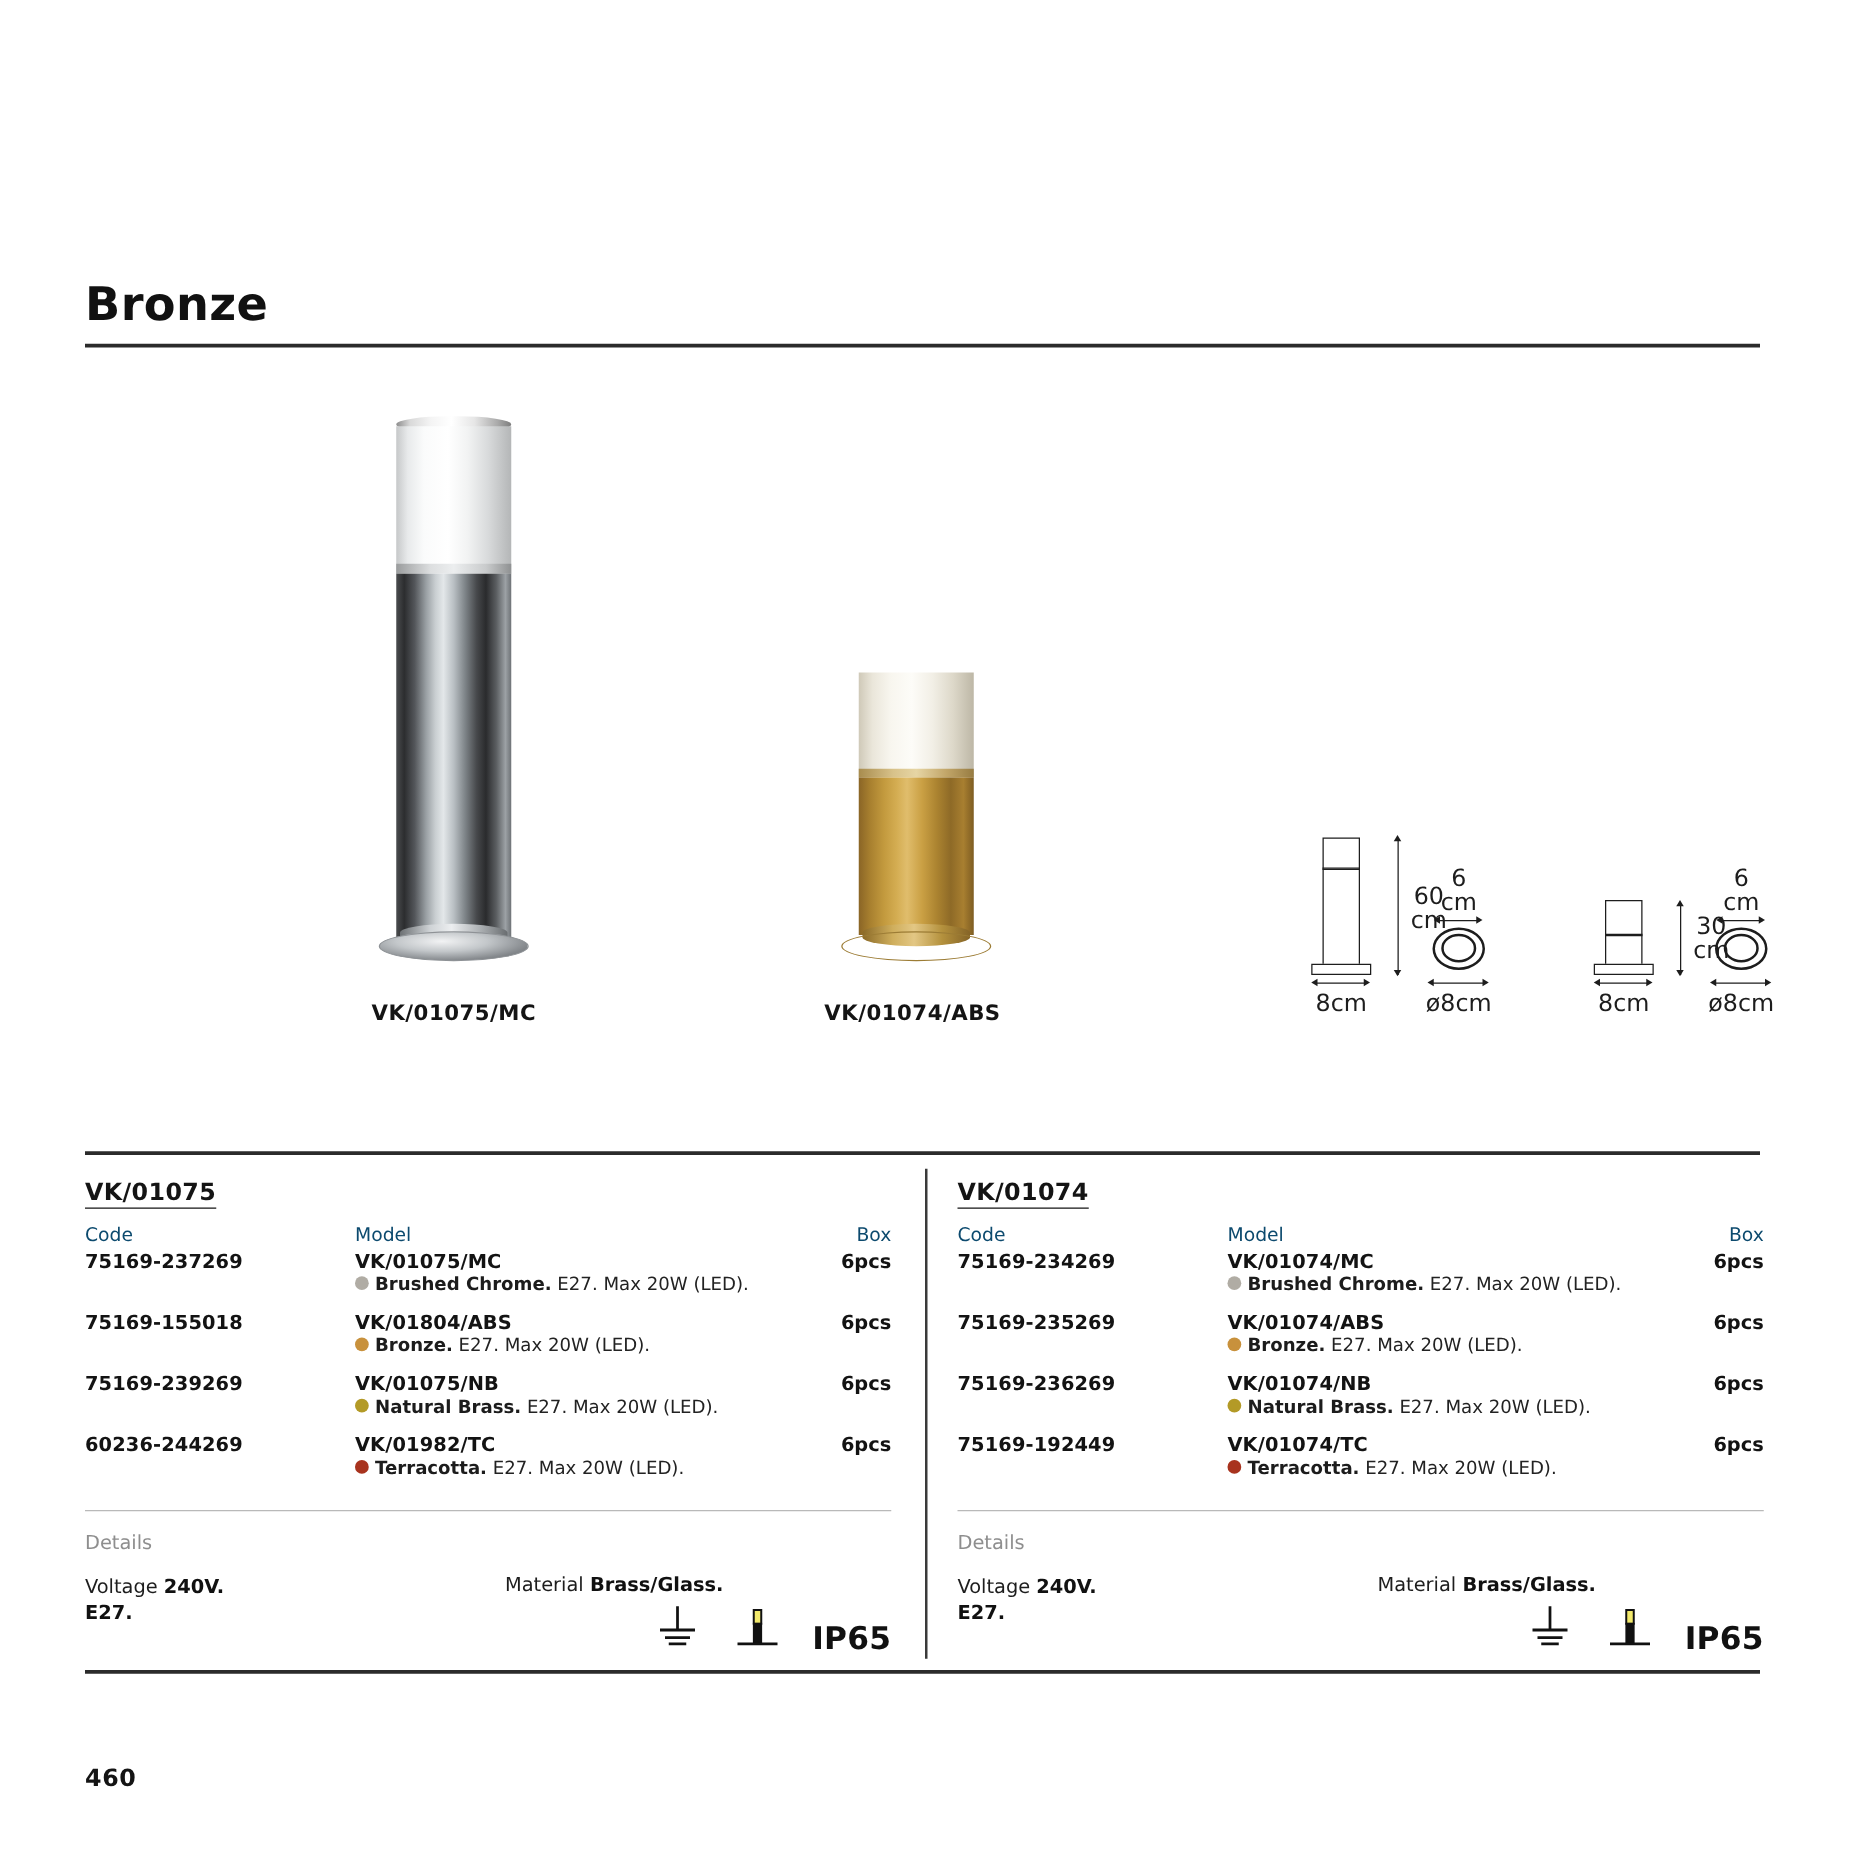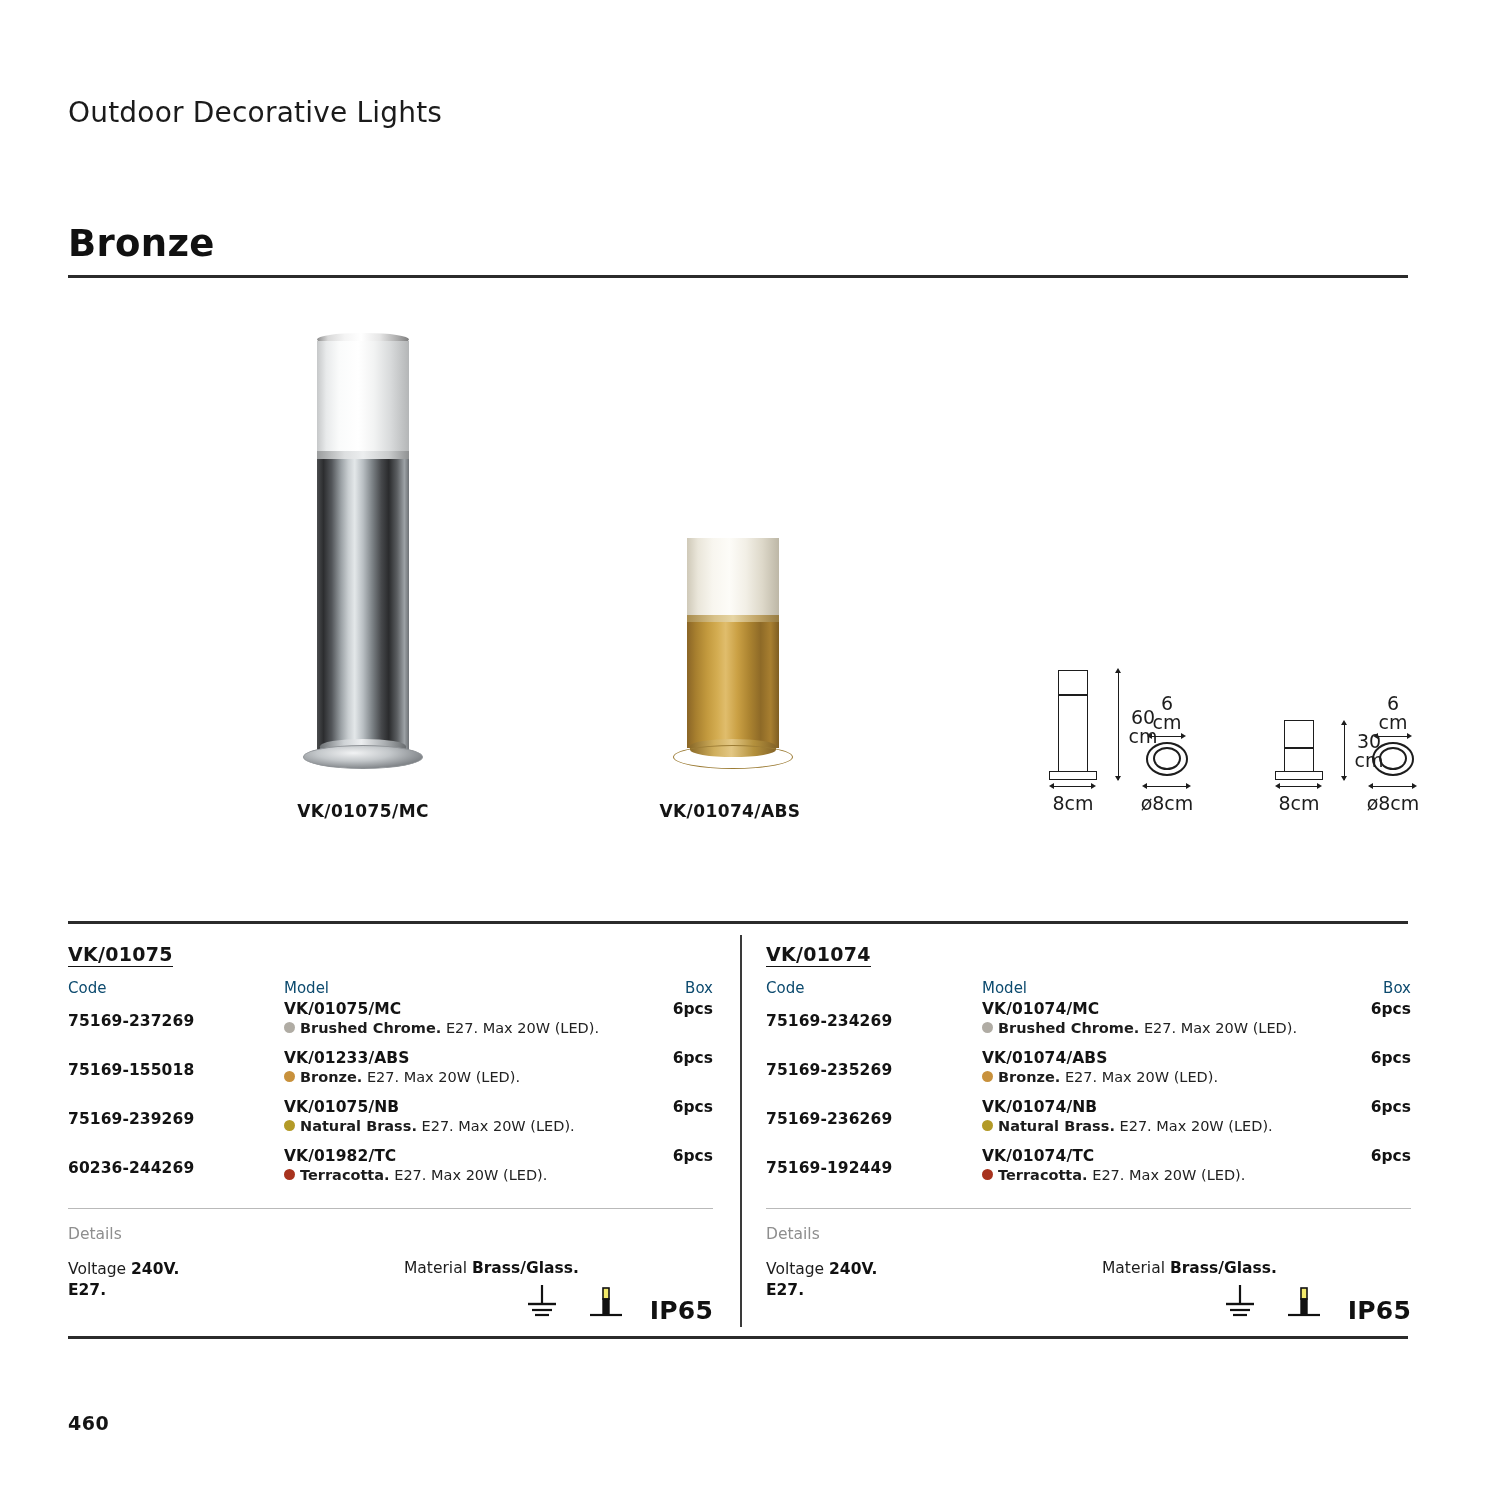--- a/index.html
+++ b/index.html
@@ -207,21 +207,21 @@
   .cols-head {
     position: relative; height: 19px; margin-bottom: 2px;
     font-size: 15px; font-weight: 400; color: #0c4a6e;
   }
   .ch-code { position: absolute; left: 0; }
   .ch-model { position: absolute; left: 216px; }
   .ch-box { position: absolute; right: 0; }
 
   .row { position: relative; min-height: 49px; }
   .r-code {
-    position: absolute; left: 0; top: 12px;
+    position: absolute; left: 0; top: 0;
     font-size: 15.5px; font-weight: 700; color: #131313; letter-spacing: 0.1px;
   }
   .r-model {
     position: absolute; left: 216px; top: 0;
     font-size: 15.5px; font-weight: 700; color: #131313; letter-spacing: 0.1px;
   }
   .r-box {
     position: absolute; right: 0; top: 0;
     font-size: 15.5px; font-weight: 700; color: #131313;
   }
@@ -269,21 +269,20 @@
   .page-num {
     position: absolute; left: 68px; top: 1412px;
     font-size: 19px; font-weight: 700; color: #141414; letter-spacing: 0.5px;
   }
 </style>
 </head>
 <body>
 
 <div class="page">
 
-  <div class="kicker">Outdoor Decorative Lights</div>
   <div class="family-title">Bronze</div>
   <div class="rule-top"></div>
 
   <div class="photo bollard-tall b-tall">
     <div class="topRing"></div>
     <div class="diffuser"></div>
     <div class="body"></div>
     <div class="basePlate">
       <div class="collar chrome"></div>
       <div class="disc chrome"></div>
@@ -394,21 +393,21 @@
       <span class="r-code">75169-237269</span>
       <span class="r-model">VK/01075/MC</span>
       <span class="r-box">6pcs</span>
       <span class="r-desc">
         <i class="swatch" style="background: rgb(176, 172, 164);"></i><b>Brushed Chrome.</b> <span class="tail">E27. Max 20W (LED).</span>
       </span>
     </div>
 
     <div class="row">
       <span class="r-code">75169-155018</span>
-      <span class="r-model">VK/01233/ABS</span>
+      <span class="r-model">VK/01804/ABS</span>
       <span class="r-box">6pcs</span>
       <span class="r-desc">
         <i class="swatch" style="background: rgb(200, 145, 60);"></i><b>Bronze.</b> <span class="tail">E27. Max 20W (LED).</span>
       </span>
     </div>
 
     <div class="row">
       <span class="r-code">75169-239269</span>
       <span class="r-model">VK/01075/NB</span>
       <span class="r-box">6pcs</span>

